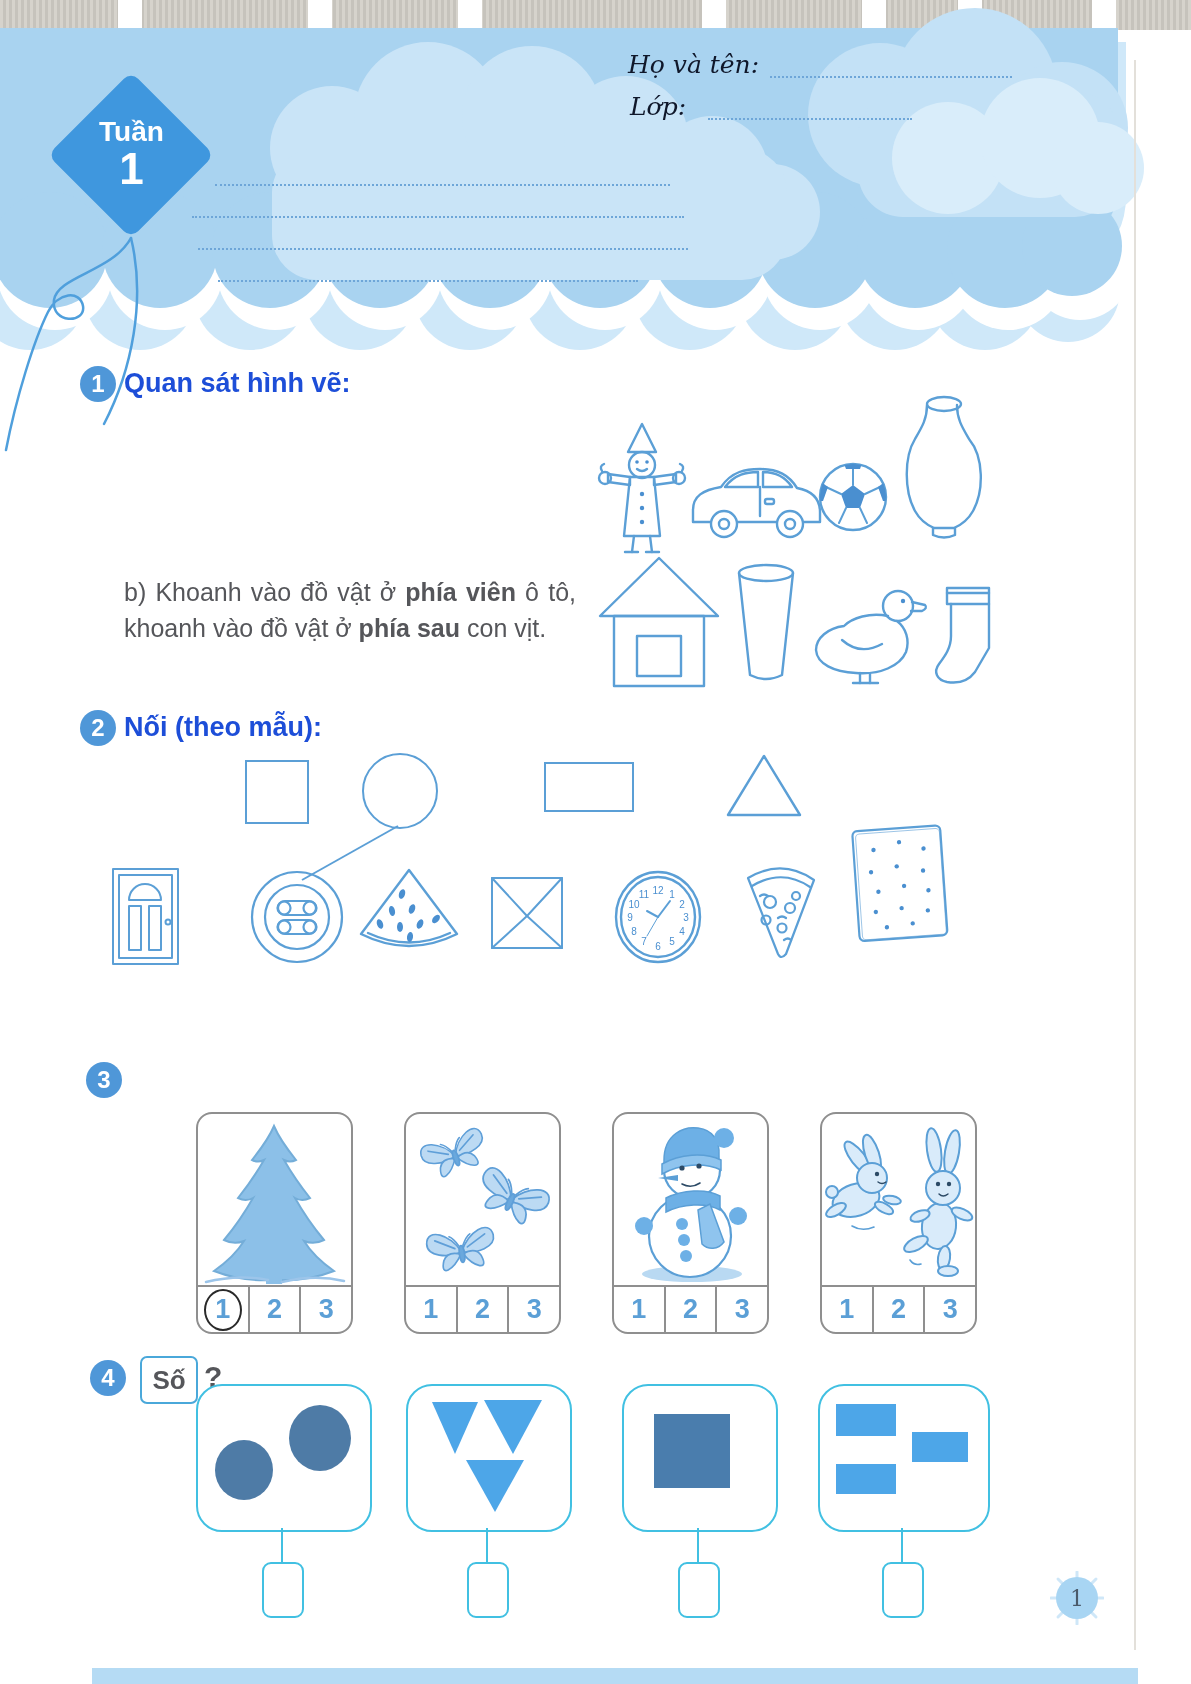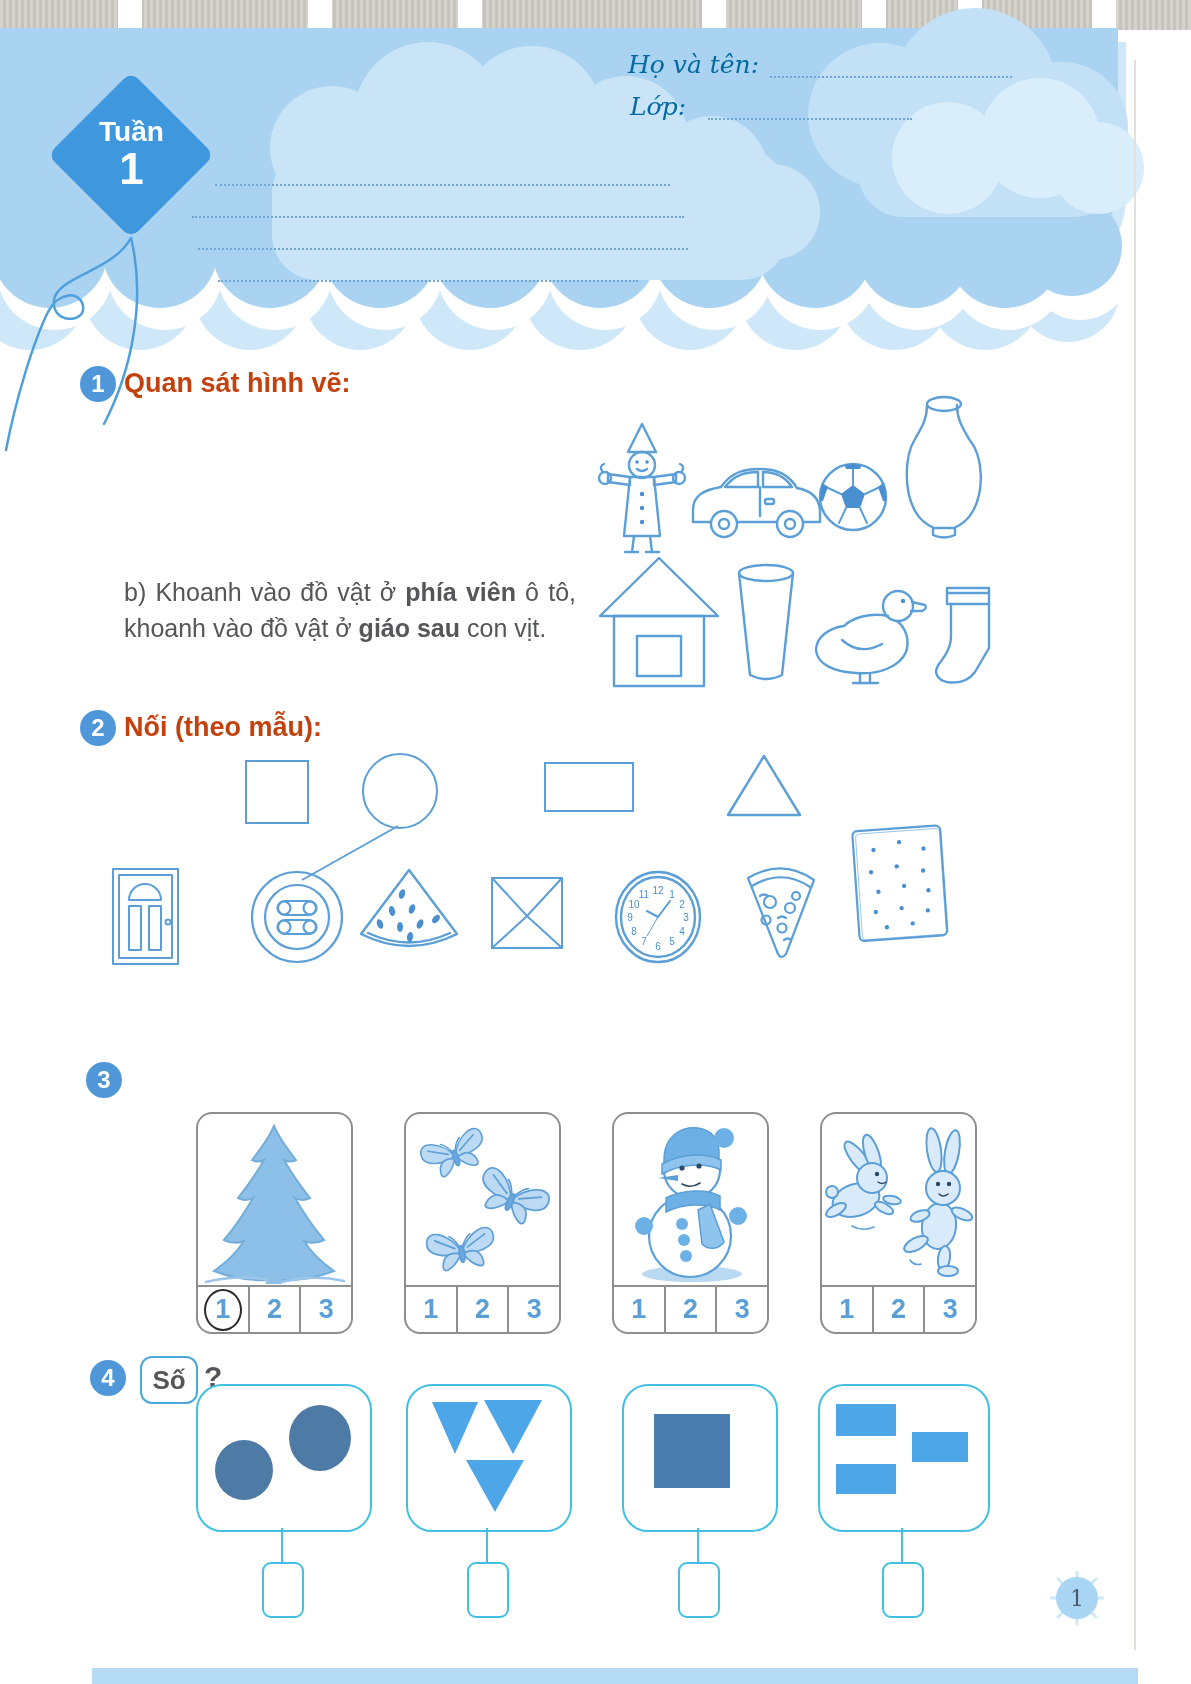--- a/index.html
+++ b/index.html
@@ -5,52 +5,52 @@
   html,body{margin:0;padding:0;background:#ffffff;}
   .page{position:relative;width:1191px;height:1684px;background:#ffffff;overflow:hidden;
         font-family:"Liberation Sans","DejaVu Sans",sans-serif;color:#56575a;}
   .abs{position:absolute;}
   
   .binding{position:absolute;left:0;top:0;width:1191px;height:30px;
            background:repeating-linear-gradient(90deg,#d6d3cc 0 3px,#c6c3bc 3px 6px);}
   .notch{position:absolute;top:0;height:30px;width:24px;background:#ffffff;}
   
   .script{font-family:"DejaVu Serif","Liberation Serif",serif;font-style:italic;
-          color:#0369a1;font-size:25px;}
+          color:#0f172a;font-size:25px;}
   .dotline{border-bottom:2px dotted #6ea6d8;height:16px;}
   .kite{position:absolute;left:72px;top:96px;width:118px;height:118px;background:#3f97de;
         border-radius:10px;transform:rotate(45deg);display:flex;align-items:center;justify-content:center;}
   .kite-inner{transform:rotate(-45deg);text-align:center;color:#ffffff;line-height:1.05;}
   .kite-week{font-size:28px;font-weight:bold;}
   .kite-num{font-size:44px;font-weight:bold;}
   
   .secnum{position:absolute;width:36px;height:36px;border-radius:50%;background:#4f97d8;
           color:#fff;font-size:24px;font-weight:bold;display:flex;align-items:center;justify-content:center;}
-  .sectitle{position:absolute;font-size:27px;font-weight:bold;color:#c2410c;}
+  .sectitle{position:absolute;font-size:27px;font-weight:bold;color:#1d4ed8;}
   .body{position:absolute;font-size:25px;line-height:1.44;text-align:justify;color:#55565a;}
   .body b{font-weight:bold;}
   .draw{stroke:#5b9fd6;fill:none;stroke-width:2.4;stroke-linecap:round;stroke-linejoin:round;}
   .fillb{fill:#4a8fd0;stroke:none;}
   .shape-sq{position:absolute;border:2.5px solid #5b9fd6;background:#fff;}
   
   .card3{position:absolute;width:153px;height:218px;border:2px solid #8f8f8f;border-radius:16px;
          background:#fff;overflow:hidden;}
   .numrow{position:absolute;left:0;bottom:0;width:100%;height:45px;border-top:2px solid #8f8f8f;
           display:flex;}
   .numcell{flex:1;display:flex;align-items:center;justify-content:center;
            font-size:27px;font-weight:bold;color:#5b9fd6;}
   .numcell.mid{border-left:2px solid #8f8f8f;border-right:2px solid #8f8f8f;}
   .ring{display:flex;align-items:center;justify-content:center;width:34px;height:38px;
         border:2.5px solid #2a2a2a;border-radius:50%;}
   
   .card4{position:absolute;border:2px solid #41c0e2;border-radius:26px;background:#fff;}
   .connector{position:absolute;width:2px;background:#41c0e2;}
   .ansbox{position:absolute;width:38px;height:52px;border:2px solid #41c0e2;border-radius:9px;background:#fff;}
   .sobox{position:absolute;left:140px;top:1356px;width:54px;height:44px;border:2px solid #4aa8da;
-         border-radius:12px;background:#fff;display:flex;align-items:center;justify-content:center;
+         border-radius:7px;background:#fff;display:flex;align-items:center;justify-content:center;
          font-size:26px;font-weight:bold;color:#55565a;}
   .qmark{position:absolute;left:204px;top:1360px;font-size:30px;font-weight:bold;color:#55565a;}
   .sun{position:absolute;left:1050px;top:1571px;width:54px;height:54px;}
   .sun-num{position:absolute;left:0;top:0;width:54px;height:54px;display:flex;align-items:center;
            justify-content:center;font-family:"DejaVu Serif",serif;font-size:22px;color:#4a5a6a;}
   .clocknum{font-size:10px;fill:#4a8fd0;font-family:"Liberation Sans",sans-serif;text-anchor:middle;}
 </style>
 </head>
 <body>
 
@@ -155,21 +155,21 @@
   <div class="abs dotline" style="left:215px;top:168px;width:455px"></div>
   <div class="abs dotline" style="left:192px;top:200px;width:492px"></div>
   <div class="abs dotline" style="left:198px;top:232px;width:490px"></div>
   <div class="abs dotline" style="left:218px;top:264px;width:420px"></div>
 
   <div class="secnum" style="left:80px;top:366px">1</div>
   <div class="sectitle" style="left:124px;top:368px">Quan sát hình vẽ:</div>
 
 
   <div class="body" style="left:124px;top:574px;width:452px">
-    <span>b) Khoanh vào đồ vật ở </span><b>phía viên</b><span> ô tô, khoanh vào đồ vật ở </span><b>giáo sau</b><span> con vịt.</span>
+    <span>b) Khoanh vào đồ vật ở </span><b>phía viên</b><span> ô tô, khoanh vào đồ vật ở </span><b>phía sau</b><span> con vịt.</span>
   </div>
 
   <svg class="abs" style="left:596px;top:418px" width="92" height="142">
     <g class="draw">
       <path d="M46,6 L32,34 L60,34 Z"></path>
       <circle cx="46" cy="47" r="13"></circle>
       <path d="M41,51 Q46,55 51,51"></path>
       <path d="M12,56 L34,59 L34,67 L12,64 Z"></path>
       <path d="M58,59 L80,56 L80,64 L58,67 Z"></path>
       <circle cx="9" cy="60" r="6"></circle>

